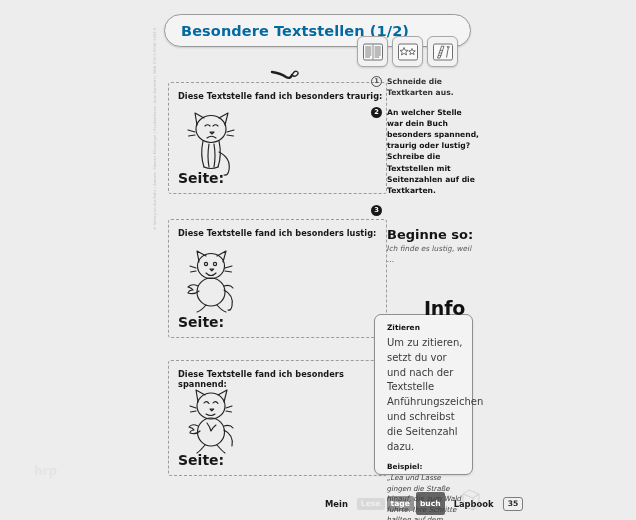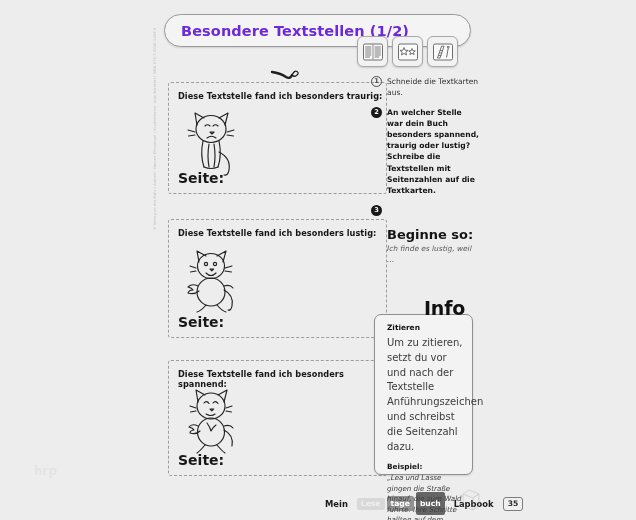--- a/index.html
+++ b/index.html
@@ -24,21 +24,21 @@
     background: #f4f4f4;
     border: 1.4px solid #9a9a9a;
     border-radius: 17px;
     display: flex; align-items: center;
     padding-left: 16px;
     box-shadow: 0 1px 2px rgba(0,0,0,0.13);
   }
   .title-text {
     font-size: 14.5px;
     font-weight: bold;
-    color: #6d28d9;
+    color: #0369a1;
     letter-spacing: 0.1px;
   }
 
   
   .hdr-icons {
     position: absolute;
     left: 357px; top: 36px;
     display: flex; gap: 4px;
   }
   .hdr-icon {
@@ -124,20 +124,21 @@
     background: transparent;
   }
   .circ-filled {
     background: #181818;
     color: #ffffff;
   }
   .step-text {
     font-size: 7.6px;
     line-height: 1.46;
     color: #333333;
+    font-weight: bold;
   }
   .step-strong .step-text {
     font-weight: bold;
     color: #141414;
   }
   .beginne {
     margin-left: 16px;
     margin-top: -2px;
   }
   .beginne-label {

